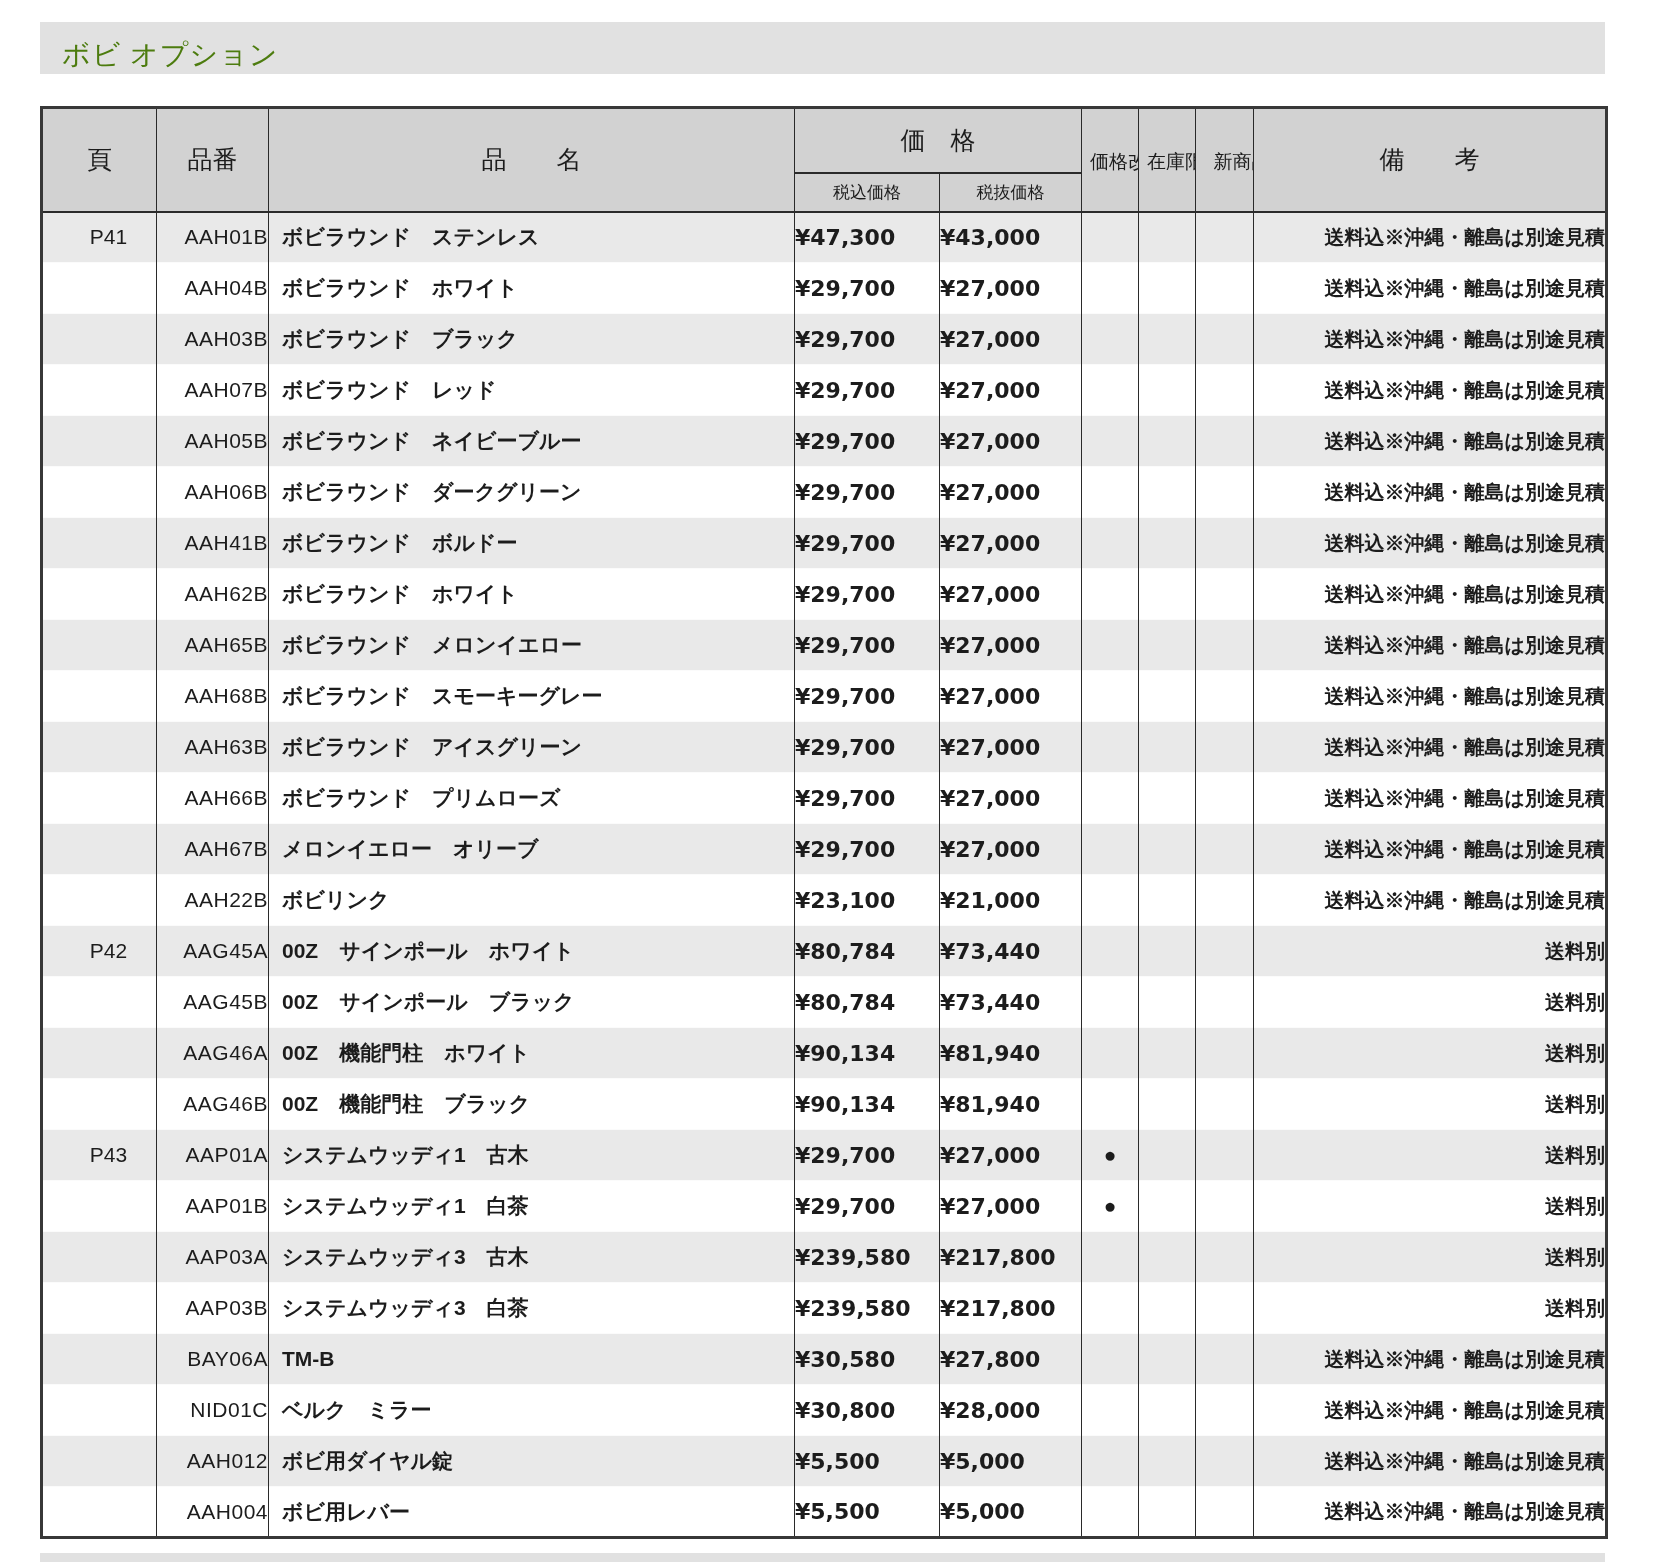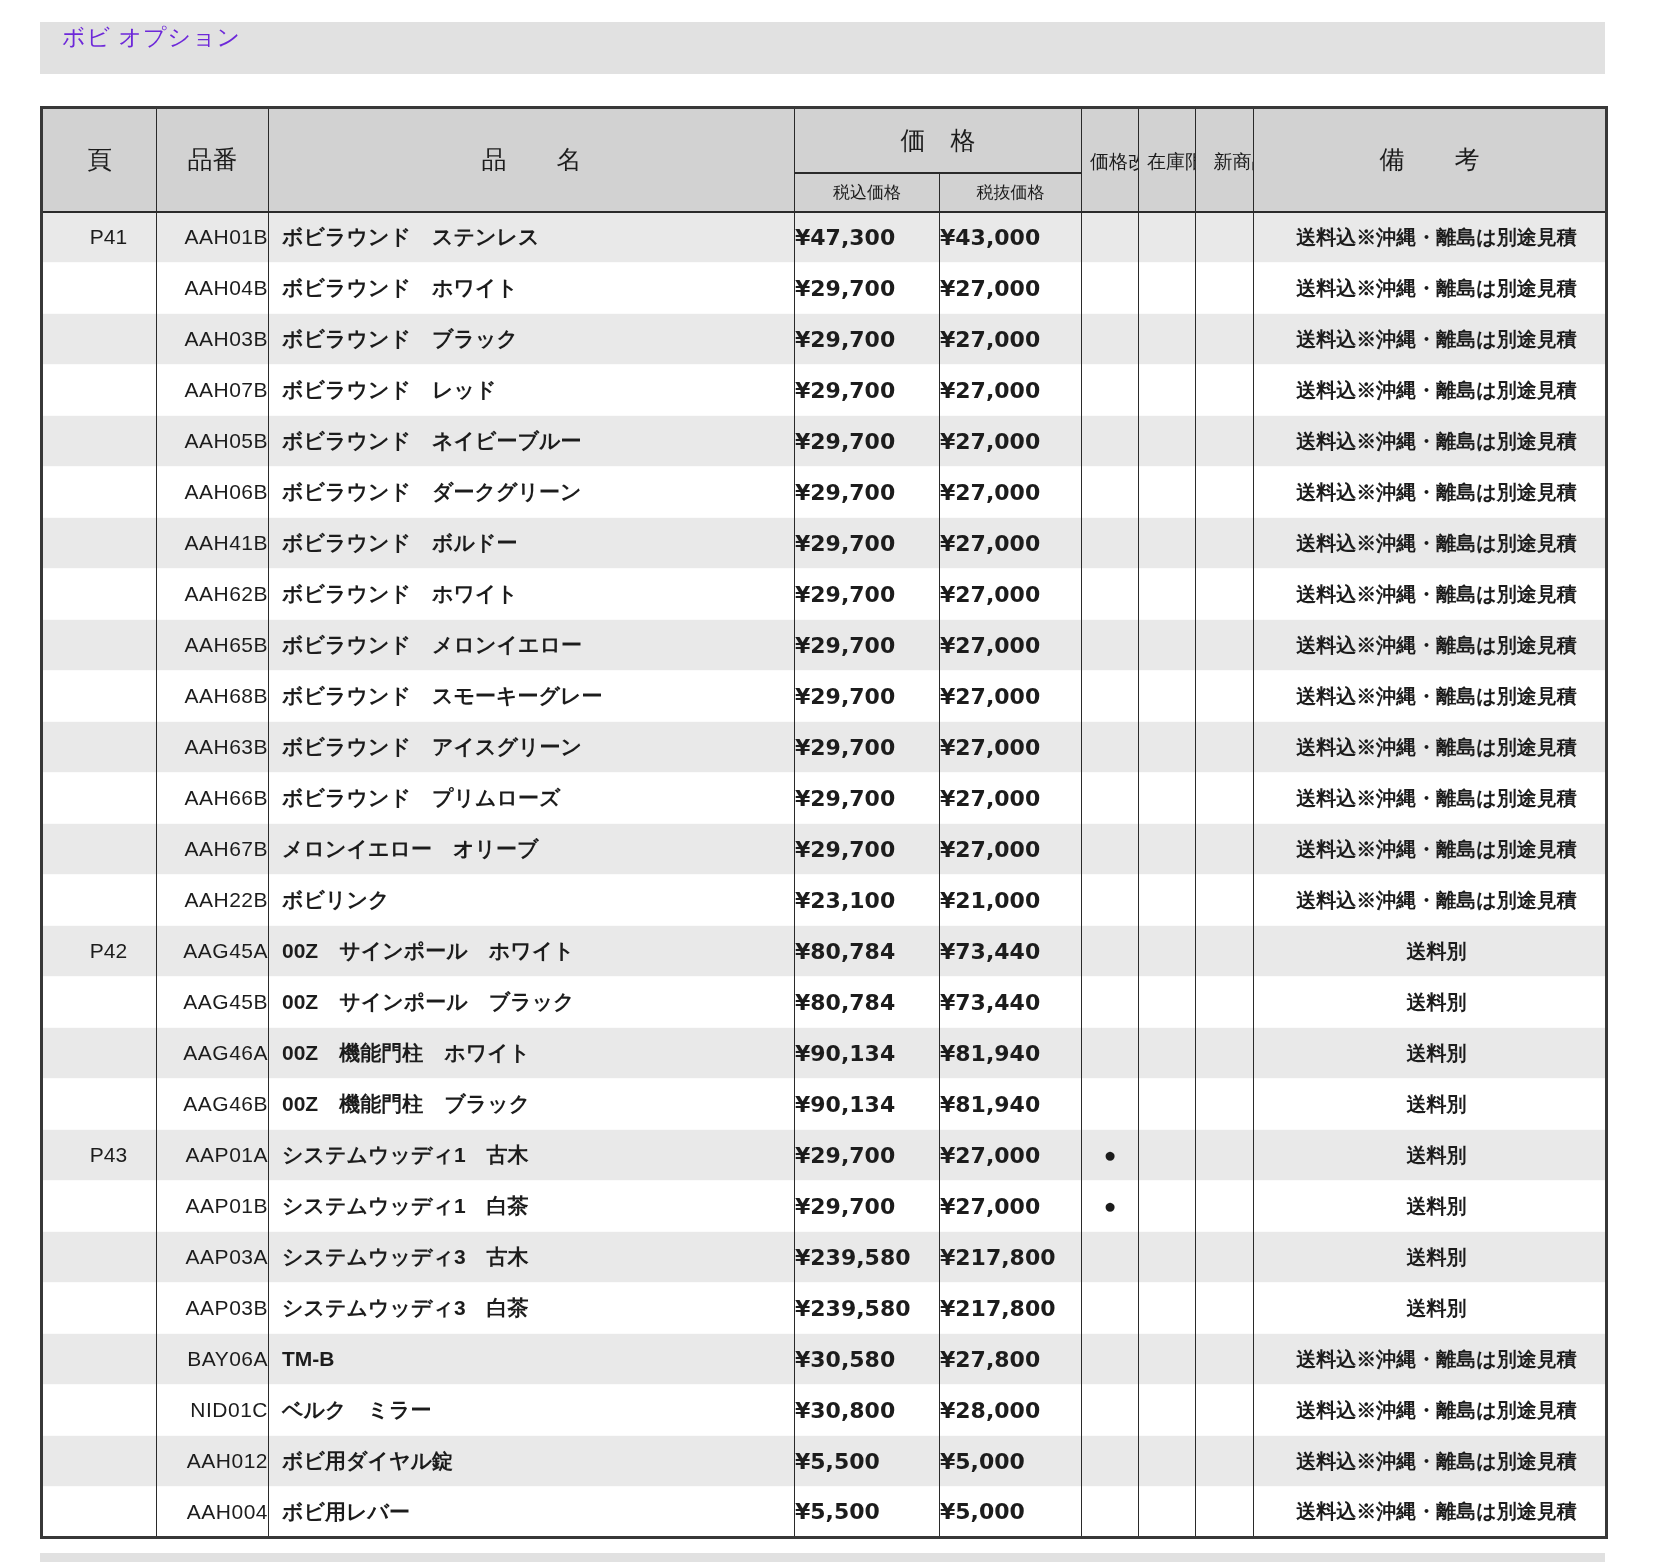--- a/index.html
+++ b/index.html
@@ -1,22 +1,22 @@
 <!DOCTYPE html>
 <html><head>
 <meta charset="utf-8">
 <style>
   * { margin:0; padding:0; box-sizing:border-box; }
   html,body { width:1658px; height:1562px; background:#ffffff;
     font-family:"Liberation Sans", sans-serif; color:#1c1c1c; }
   .canvas { position:relative; width:1658px; height:1562px; overflow:hidden; }
 
   .title-bar { position:absolute; left:40px; top:22px; width:1565px; height:52px;
-    background:#e1e1e1; display:flex; align-items:flex-start; padding-left:22px;
-    font-size:23px; letter-spacing:1px; color:#6d28d9; }
+    background:#e1e1e1; display:flex; align-items:flex-end; padding-left:22px;
+    font-size:28px; letter-spacing:1px; color:#4d7c0f; }
 
   table.price { position:absolute; left:40px; top:106px; width:1565px;
     border-collapse:collapse; table-layout:fixed;
     border:3px solid #383838; }
 
   th, td { border-left:1px solid #2a2a2a; border-right:1px solid #2a2a2a;
     overflow:hidden; white-space:nowrap; }
 
   thead th { background:#d2d2d2; font-weight:normal; vertical-align:middle;
     text-align:center; border-bottom:2px solid #2a2a2a; }
@@ -35,21 +35,21 @@
   tbody tr:nth-child(even) td { background:#ffffff; }
   tbody tr + tr td { border-top:1px solid #fbfbfb; }
   tbody td { vertical-align:middle; }
 
   td.c-page { text-align:center; padding-left:18px; font-size:21px; }
   td.c-code { text-align:right; font-size:21px; letter-spacing:0.5px; }
   td.c-name { text-align:left; padding-left:13px; font-size:21px; font-weight:bold; }
   td.c-incl, td.c-excl { text-align:left; padding-right:14px; font-size:22px;
     font-weight:bold; font-family:"DejaVu Sans", sans-serif; }
   td.c-rev, td.c-stock, td.c-new { text-align:center; font-size:21px; }
-  td.c-rem { text-align:center; padding-left:14px; font-size:20px; font-weight:bold; }
+  td.c-rem { text-align:right; padding-left:14px; font-size:20px; font-weight:bold; }
 
   .bottom-strip { position:absolute; left:40px; top:1553px; width:1565px;
     height:9px; background:#e1e1e1; }
 </style>
 </head>
 <body>
 
 <div class="canvas">
 
   <div class="title-bar">

